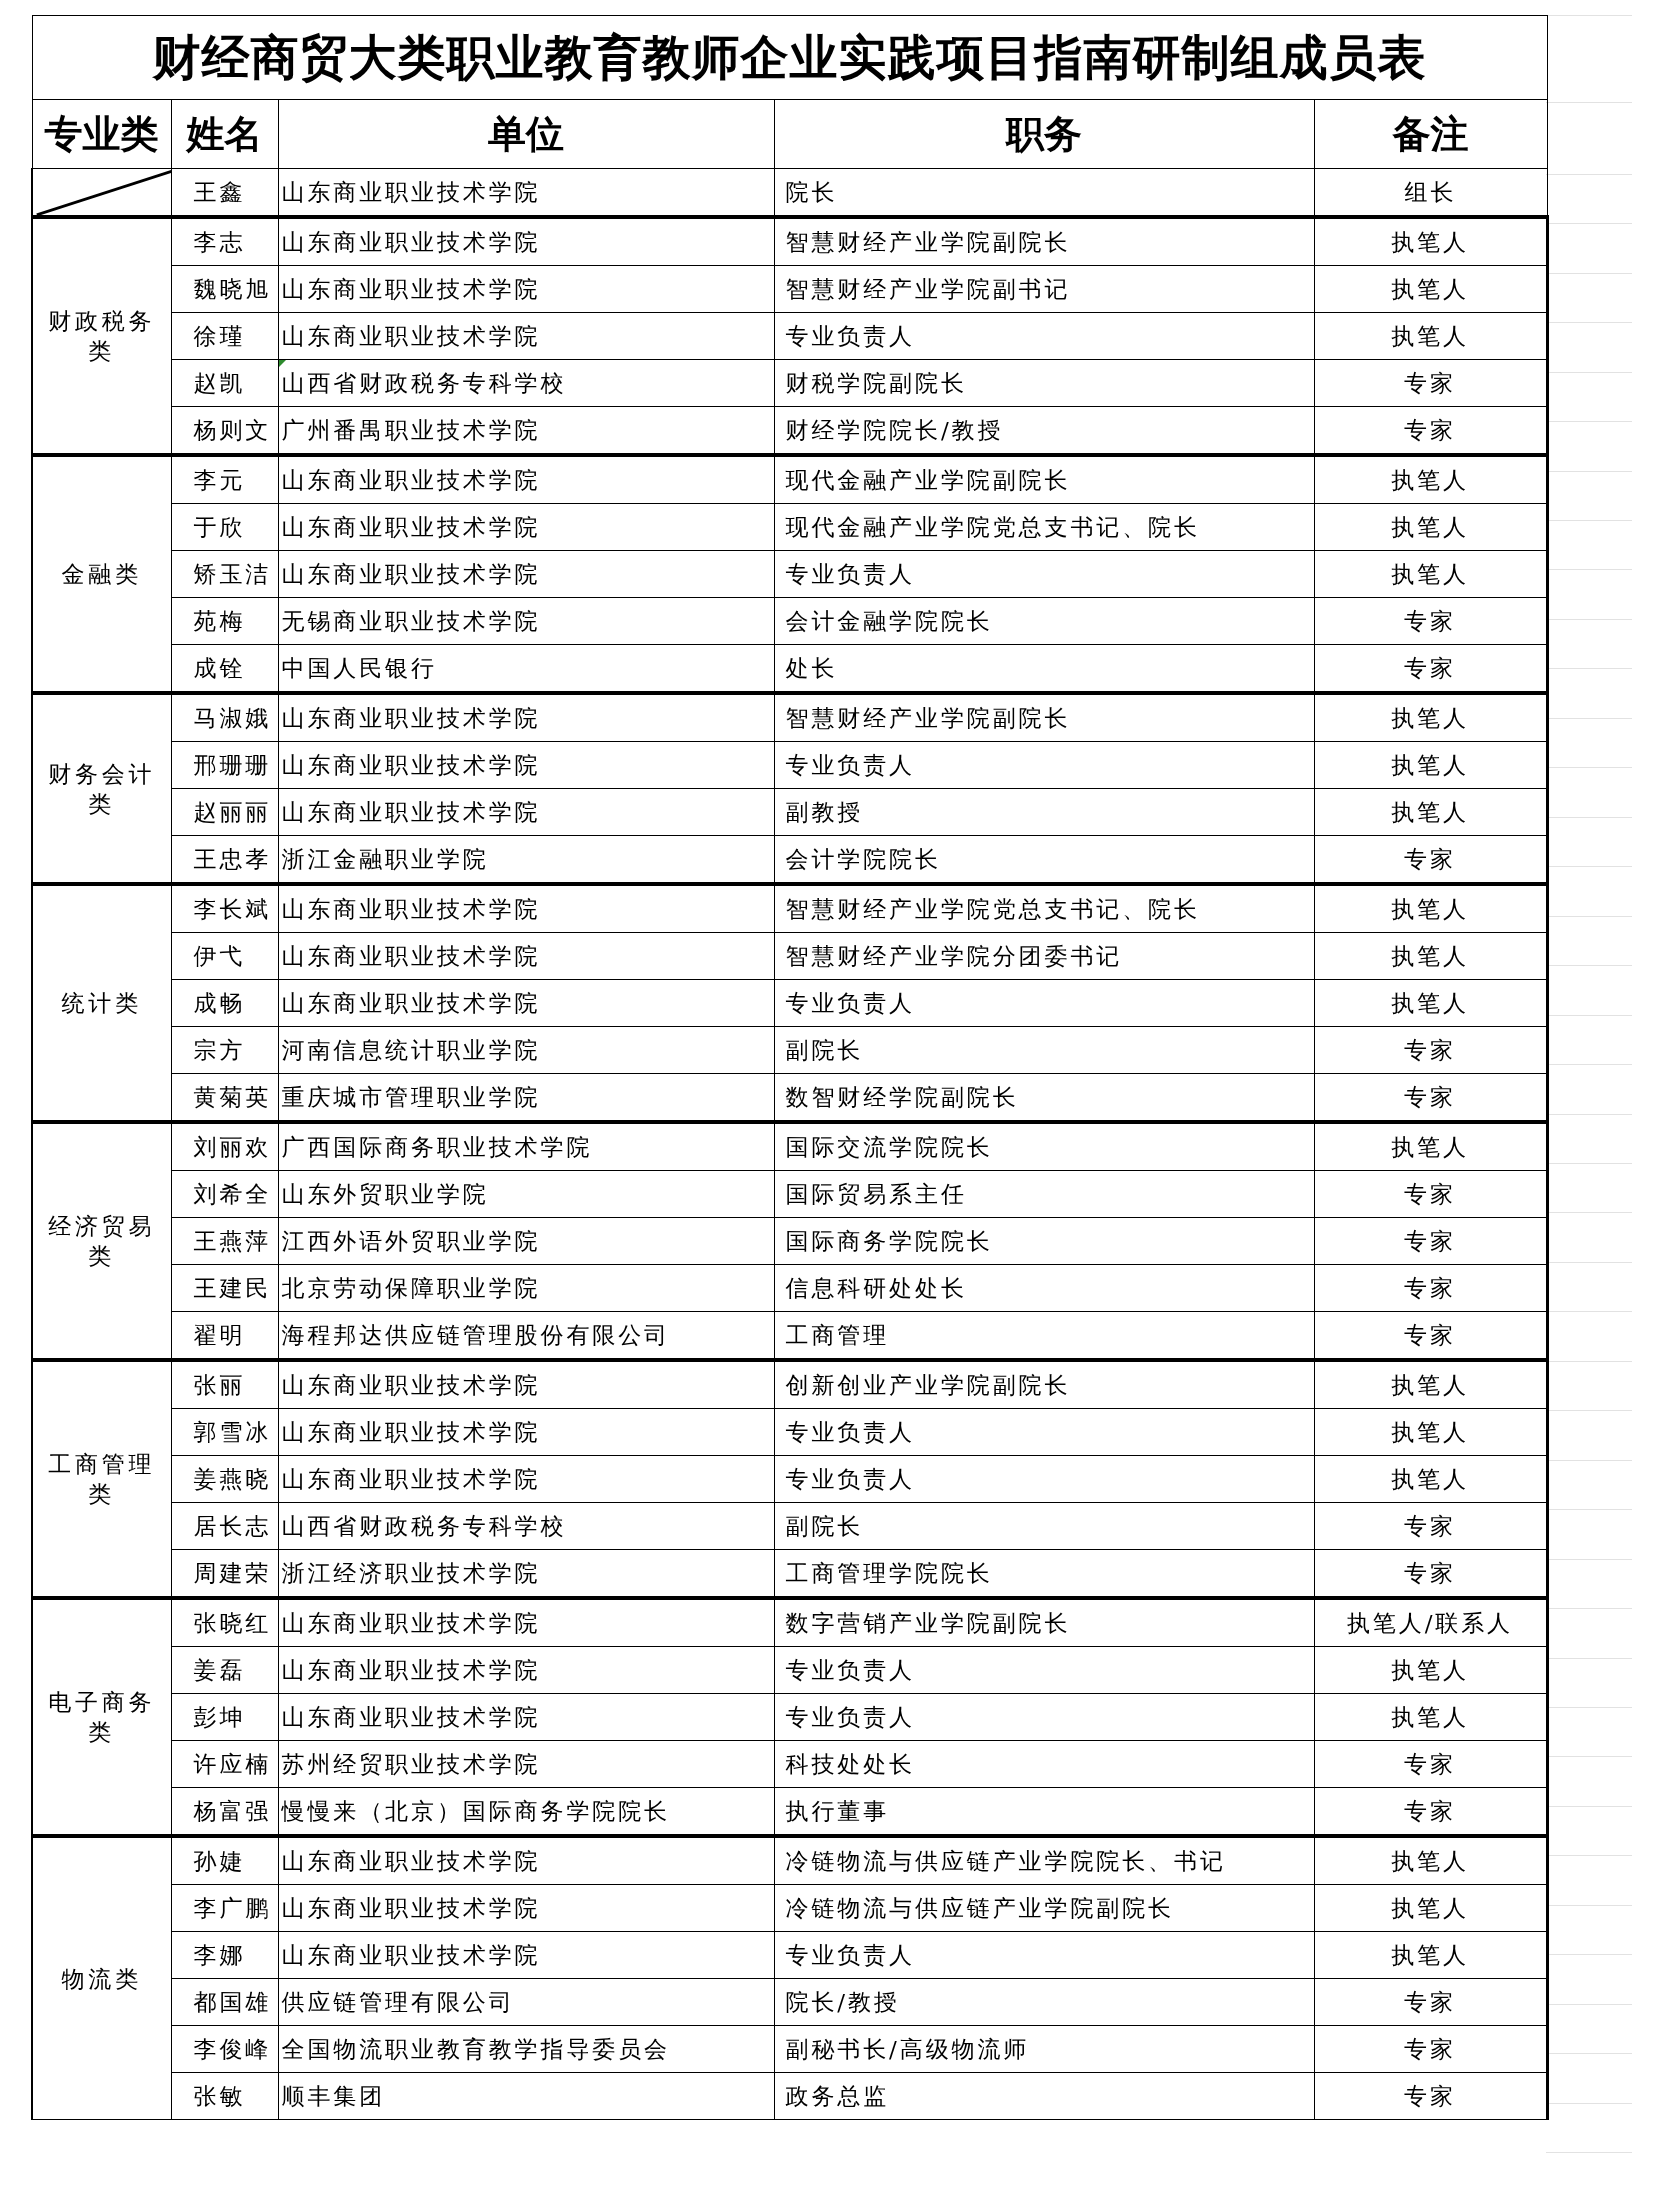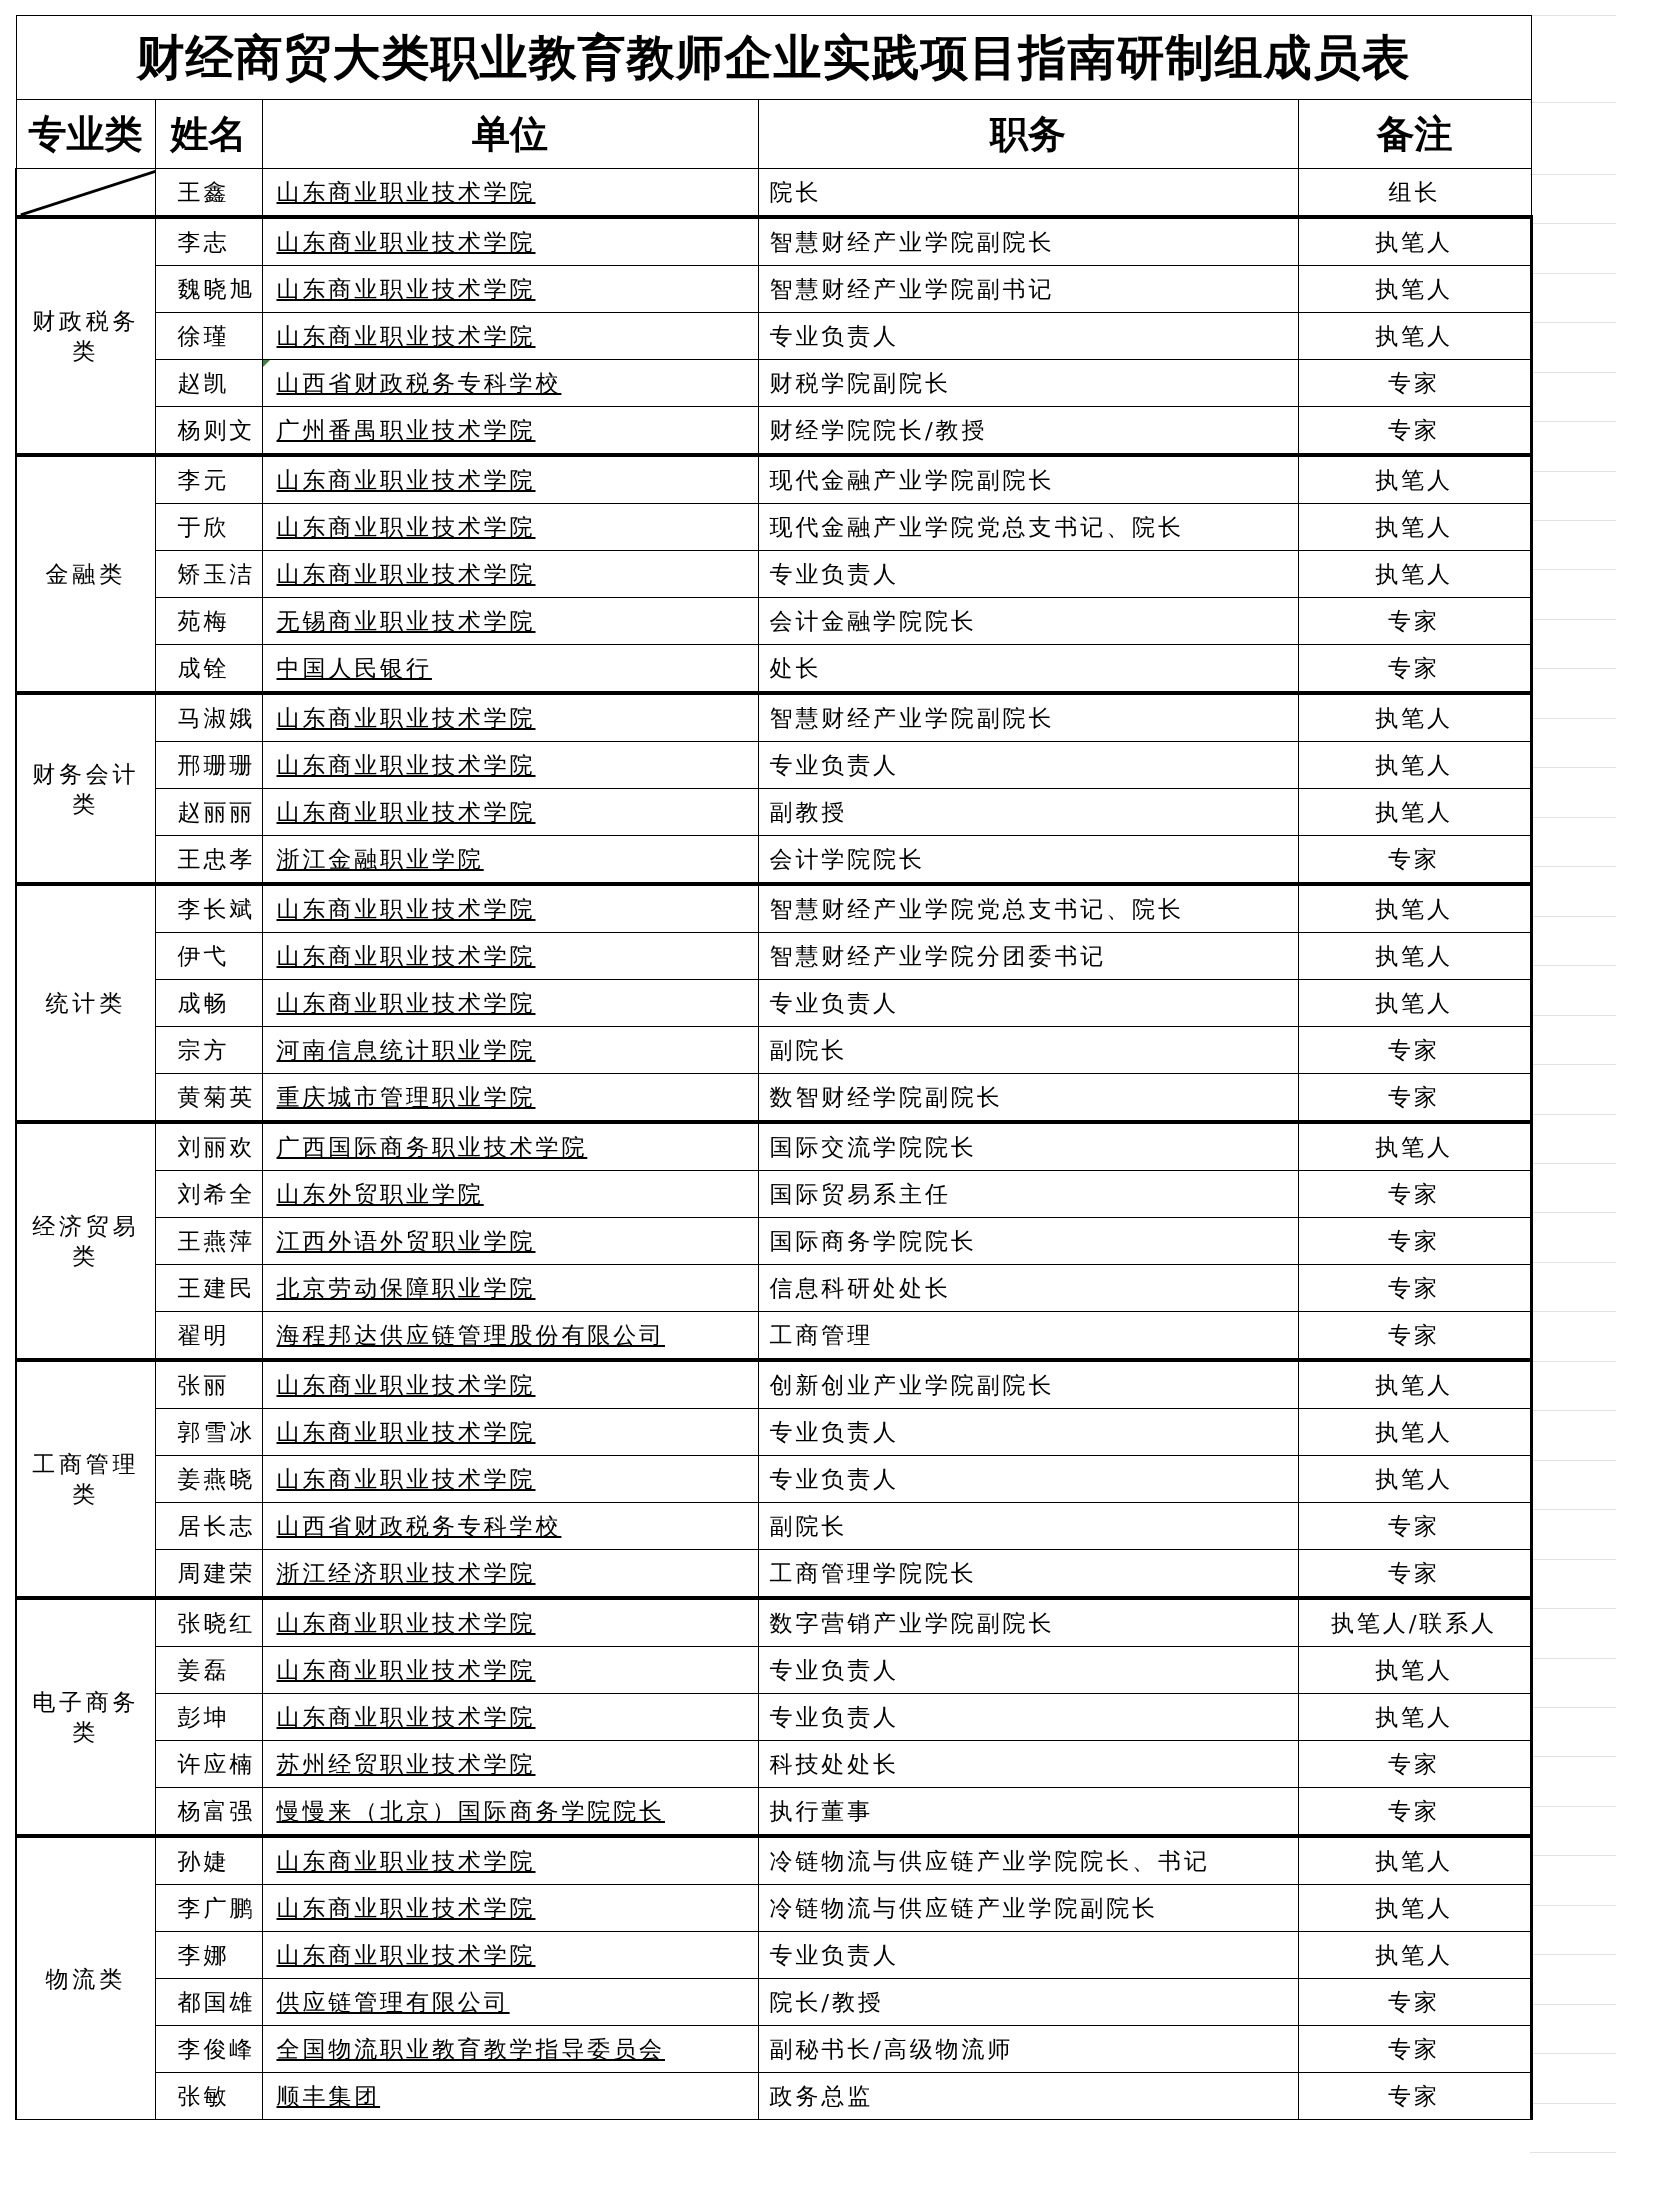--- a/index.html
+++ b/index.html
@@ -1,29 +1,29 @@
 <!DOCTYPE html>
 <html style="font-size:15px"><head>
 <meta charset="utf-8">
 <style>
   html, body { margin:0; padding:0; background:#ffffff; }
   body { width:1678px; height:2201px; position:relative; overflow:hidden; font-family:"DejaVu Serif", "Liberation Serif", serif; color:#000; }
-  #sheet { position:absolute; left:0; top:0; width:1616px; height:2187px; overflow:hidden; }
+  #sheet { position:absolute; left:16px; top:0; width:1616px; height:2187px; overflow:hidden; }
   
   #ghost-col { position:absolute; left:1530px; top:15px; width:132px; height:2171px; border-right:1.9px solid #e2e2e2; box-sizing:border-box; }
   .ghost-line { position:absolute; left:0; width:132px; height:0; border-top:1.9px solid #e2e2e2; }
   #tbl { position:absolute; left:15px; top:15px; width:1515px; }
   table { border-collapse:collapse; table-layout:fixed; width:1515px; }
   td, th { border:1.9px solid #000; padding:0; overflow:hidden; white-space:nowrap; }
   .title-cell { height:83px; text-align:center; font-weight:bold; font-size:48px; letter-spacing:1px; font-family:"DejaVu Serif", serif; border-right-width:1.9px; }
   .hdr th { height:68px; font-size:38px; font-weight:bold; text-align:center; vertical-align:middle; }
   tbody td { height:46px; font-size:23px; letter-spacing:2.9px; vertical-align:middle; }
   td.cat { text-align:center; white-space:normal; line-height:30px; padding:0 3.8px; font-size:23px; letter-spacing:3.8px; border-left:2.9px solid #000; }
   td.name { padding-left:22px; }
-  td.unit { padding-left:14px; position:relative;text-decoration:underline; }
+  td.unit { padding-left:3px; position:relative; }
   td.pos { padding-left:11px; }
   td.note { text-align:center; border-right:3.8px solid #000; }
   tr.grp-end td { border-bottom:4.8px solid #000; }
   td.cat.grp-end { border-bottom:4.8px solid #000; }
   .diag { position:relative; }
   .diag svg { position:absolute; left:0; top:0; }
   .green-mark { position:absolute; left:0; top:0; width:0; height:0; border-top:7.6px solid #2e8b2e; border-right:7.6px solid transparent; }
 </style>
 </head>
 <body>

